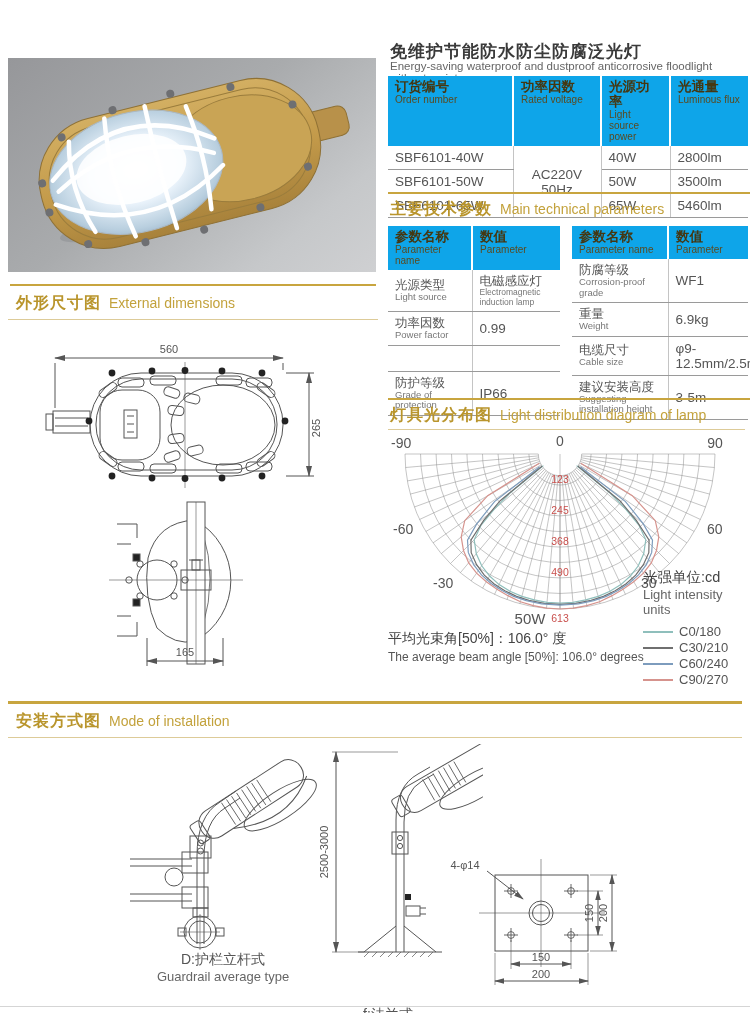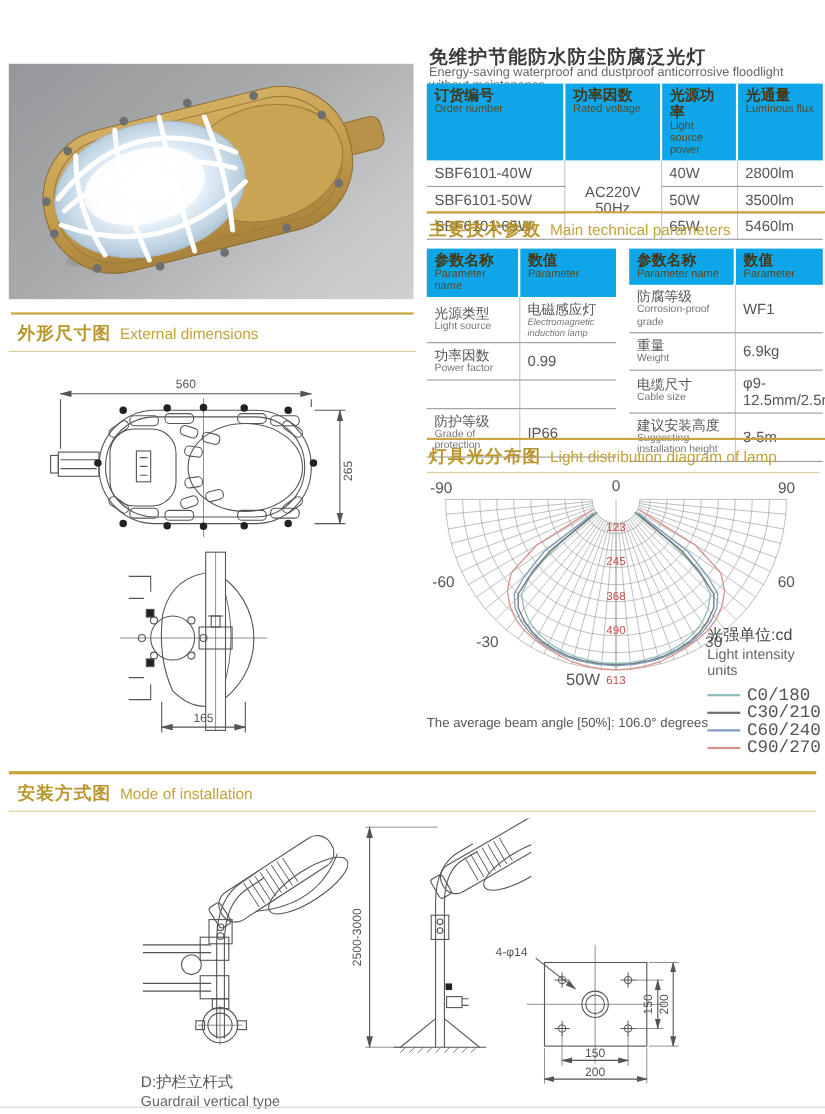--- a/index.html
+++ b/index.html
@@ -20,34 +20,34 @@
   table{border-collapse:collapse;table-layout:fixed;}
   th{background:#0ea5e9;text-align:left;vertical-align:top;padding:3px 7px 4px 7px;border-right:2px solid #fff;}
   th:last-child{border-right:none;}
   .th-zh{display:block;font-size:13.5px;font-weight:bold;color:#453711;line-height:15px;}
   .th-en{display:block;font-size:10px;font-weight:normal;color:#5a4a20;line-height:11px;}
   td{border-bottom:1px solid #9a9a9a;border-right:1px solid #c4c4c4;padding:4px 7px;
      font-size:13.5px;color:#555;background:#fff;vertical-align:middle;}
   td:last-child{border-right:none;}
   .cell-zh{display:block;font-size:12.5px;color:#555;line-height:14px;}
   .cell-en{display:block;font-size:9.5px;color:#777;line-height:10.5px;}
-  .val-en{display:block;font-size:8.5px;color:#777;line-height:9.5px;font-style:italic;}
+  .val-en{display:block;font-size:8.5px;color:#777;line-height:9.5px;}
   
   .photo{background:linear-gradient(140deg,#96979a 0%,#a9abad 45%,#c6c8ca 80%,#cfd0d2 100%);}
   
   .pw{font-size:15px;color:#555;text-align:center;}
   .beam-zh{font-size:14px;color:#444;}
   .beam-en{font-size:12px;color:#555;}
   .lg-title-zh{font-size:14.5px;color:#444;}
   .lg-title-en{font-size:13px;color:#666;line-height:15px;}
   .lg-row{display:flex;align-items:center;height:15px;margin-top:1px;}
   .lg-line{width:30px;height:2px;margin-right:6px;flex:none;}
-  .lg-lab{font-size:16px;color:#555;font-family:Liberation Mono, monospace;}
+  .lg-lab{font-size:13px;color:#555;}
   
-  .inst-label{text-align:left;margin-top:24px;}
+  .inst-label{text-align:center;}
   .il-zh{font-size:14px;color:#555;}
   .il-en{font-size:13px;color:#666;}
   .dwg-text{font-size:11px;fill:#555;}
   svg{display:block;}
 </style>
 </head>
 <body>
 
 <div id="page">
 
@@ -437,20 +437,21 @@
     <g font-size="10.5" fill="#c9504d" text-anchor="middle">
       <text x="175" y="51">123</text>
       <text x="175" y="82">245</text>
       <text x="175" y="113">368</text>
       <text x="175" y="144">490</text>
       <text x="175" y="190">613</text>
     </g>
   </svg>
 
   <div class="abs pw" style="left:440px;top:610px;width:180px;">50W</div>
+  <div class="abs beam-zh" style="left:388px;top:630px;">平均光束角[50%]：106.0° 度</div>
   <div class="abs beam-en" style="left:388px;top:650px;">The average beam angle [50%]: 106.0°  degrees</div>
 
   <div class="abs" style="left:643px;top:568px;width:107px;">
     <div class="lg-title-zh">光强单位:cd</div>
     <div class="lg-title-en">Light intensity units</div>
     <div style="height:6px;"></div>
     <div class="lg-row">
         <span class="lg-line legend-line" style="background: rgb(143, 191, 188);"></span>
         <span class="lg-lab">C0/180</span>
       </div>
@@ -579,21 +580,21 @@
     </g>
     <text class="dwg-text" x="30" y="24" text-anchor="middle">4-φ14</text>
     <text class="dwg-text" x="106" y="116" text-anchor="middle">150</text>
     <text class="dwg-text" x="106" y="133" text-anchor="middle">200</text>
     <text class="dwg-text" x="158" y="68" text-anchor="middle" transform="rotate(-90 158 68)">150</text>
     <text class="dwg-text" x="172" y="68" text-anchor="middle" transform="rotate(-90 172 68)">200</text>
   </svg>
 
   <div class="abs inst-label" style="left:128px;top:951px;width:190px;">
     <div class="il-zh">D:护栏立杆式</div>
-    <div class="il-en">Guardrail vertical type</div>
+    <div class="il-en">Guardrail average type</div>
   </div>
   <div class="abs inst-label" style="left:328px;top:1006px;width:120px;">
     <div class="il-zh">f:法兰式</div>
     <div class="il-en">Flange type</div>
   </div>
 
   <div class="abs" style="left:0;top:1006px;width:750px;height:1px;background:#d5d5d5;"></div>
 </div>
 
 </body></html>

